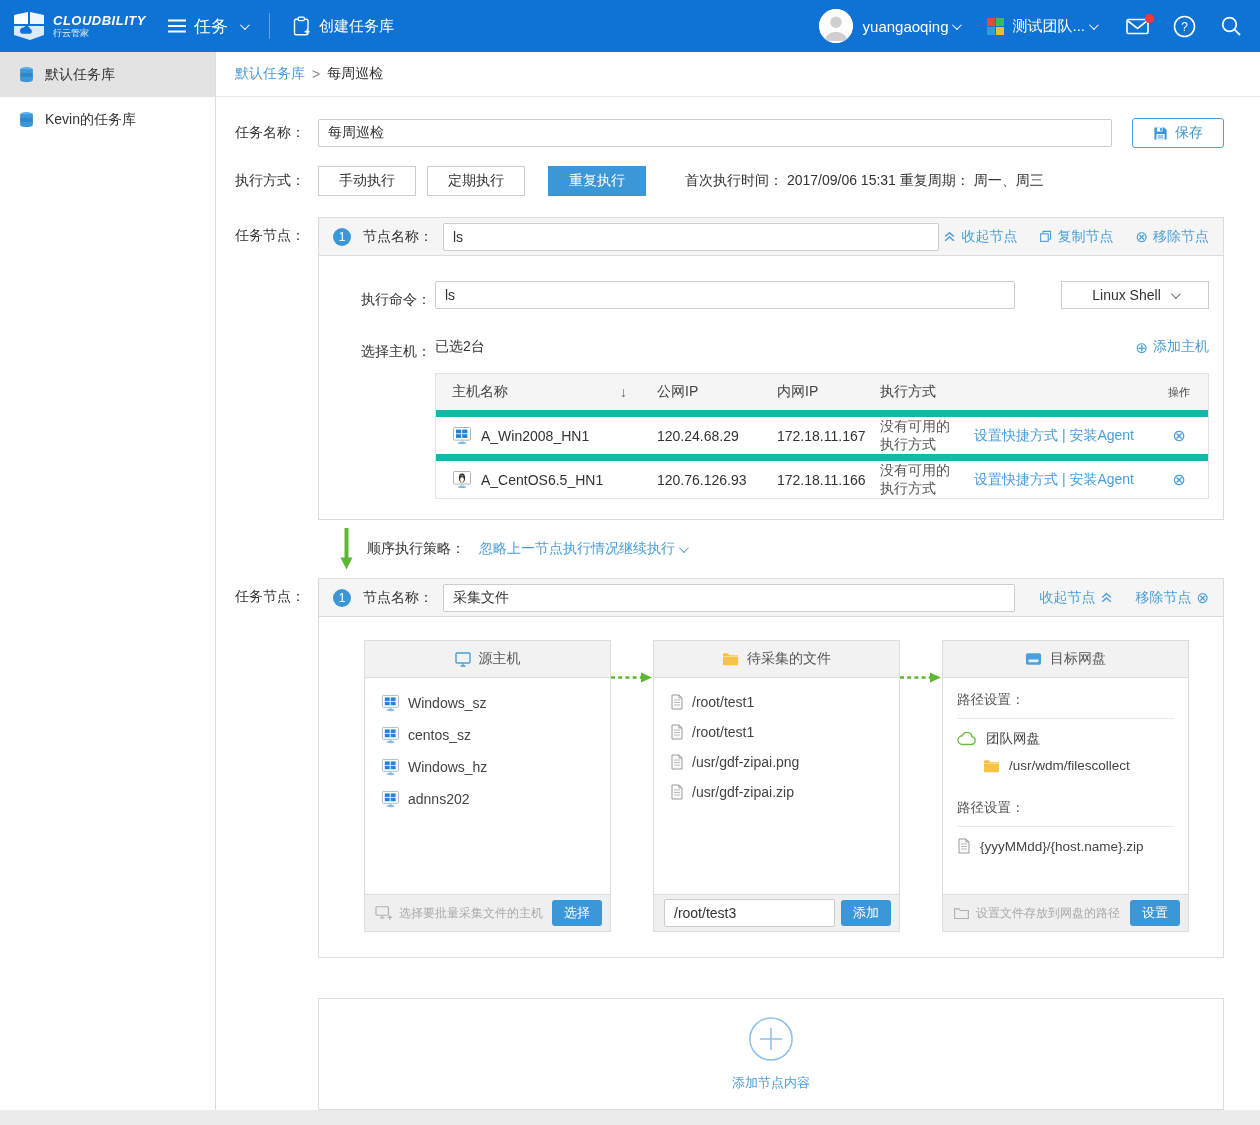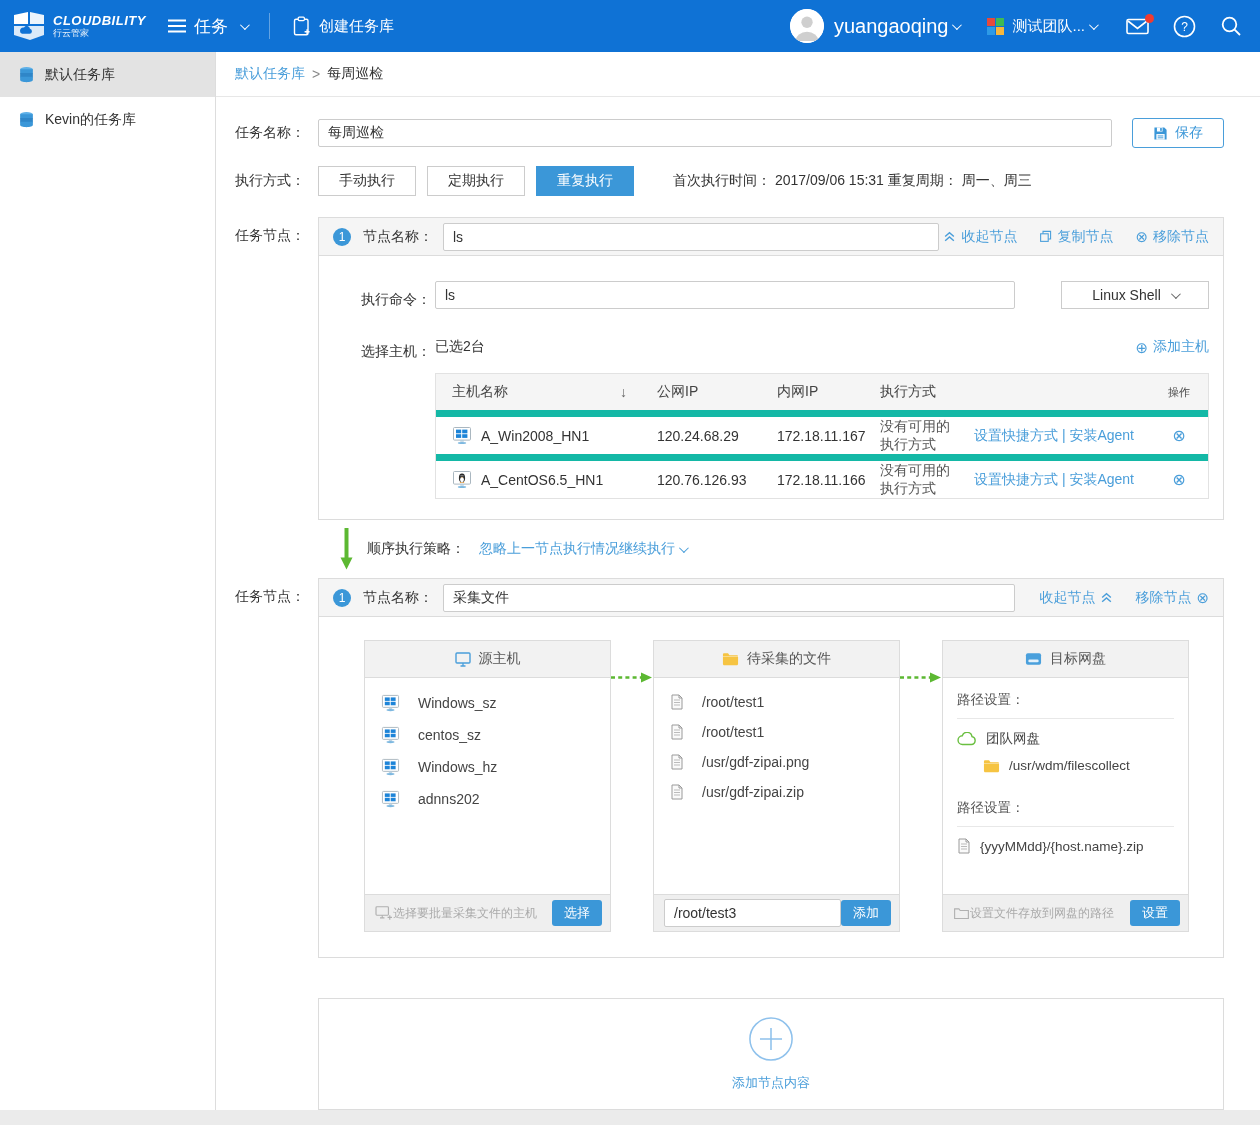--- a/index.html
+++ b/index.html
@@ -16,21 +16,21 @@
   .logo{display:flex; align-items:center; gap:7px; margin-right:22px;}
   .logo-text .t1{font-size:13px; font-weight:bold; font-style:italic; letter-spacing:.5px; line-height:14px;}
   .logo-text .t2{font-size:9px; opacity:.9; line-height:11px;}
   .nav-menu{display:flex; align-items:center; gap:8px; margin-right:22px; cursor:pointer;}
   .nav-menu .label{font-size:17px;}
   .caret{display:inline-block; width:7px; height:7px; border:solid currentColor; border-width:0 1.5px 1.5px 0; transform:rotate(45deg) translateY(-2px); margin-left:4px;}
   .nav-divider{width:1px; height:26px; background:rgba(255,255,255,.35); margin-right:22px;}
   .nav-create{display:flex; align-items:center; gap:8px; cursor:pointer; font-size:15px;}
   .nav-right{margin-left:auto; display:flex; align-items:center;}
   .avatar{width:34px; height:34px; border-radius:50%; overflow:hidden; background:#fff; margin-right:10px;}
-  .username{display:flex; align-items:center; font-size:20px; margin-right:28px; cursor:pointer;}
+  .username{display:flex; align-items:center; font-size:15px; margin-right:28px; cursor:pointer;}
   .teamgrid{width:17px; height:17px; display:grid; grid-template-columns:8px 8px; grid-template-rows:8px 8px; gap:1px; margin-right:8px;}
   .teamgrid i:nth-child(1){background:#e64a3c;} .teamgrid i:nth-child(2){background:#3fba54;}
   .teamgrid i:nth-child(3){background:#2d9ae6;} .teamgrid i:nth-child(4){background:#f6b73c;}
   .teamname{display:flex; align-items:center; font-size:15px; margin-right:30px; cursor:pointer;}
   .nav-icon{position:relative; margin-left:24px; cursor:pointer; display:flex; align-items:center;}
   .red-dot{position:absolute; top:-4px; right:-5px; width:9px; height:9px; border-radius:50%; background:#f13b2f;}
   
   .layout{display:flex; min-height:1048px; background:#fff;}
   .sidebar{width:216px; border-right:1px solid #ddd; flex-shrink:0;}
   .side-item{height:45px; display:flex; align-items:center; gap:10px; padding-left:18px; font-size:14px; cursor:pointer;}
@@ -42,21 +42,21 @@
   .content{padding:21px 36px 0 19px;}
   
   .frow{display:flex; align-items:center;}
   .flabel{width:83px; flex-shrink:0; font-size:14px; color:#333;}
   input[type=text]{border:1px solid #ccc; height:28px; padding:0 9px; font-size:14px; color:#333; outline:none; font-family:inherit; border-radius:2px;}
   .name-input{flex:1;}
   .save-btn{margin-left:20px; width:92px; height:30px; border:1px solid var(--accent,#4a9eda); background:#fff; color:var(--btnblue,#3b97d8);
     display:flex; align-items:center; justify-content:center; gap:7px; font-size:14px; border-radius:3px; cursor:pointer;}
   .mode-row{margin-top:18px;}
   .mode-btn{width:98px; height:30px; border:1px solid #ccc; background:#fff; color:#333; font-size:14px; margin-right:11px; cursor:pointer; font-family:inherit;}
-  .mode-btn.active{background:var(--btnblue,#3b97d8); border-color:var(--btnblue,#3b97d8); color:#fff;}
+  .mode-btn.active{background:var(--btnblue,#3b97d8); border-color:var(--btnblue,#3b97d8); color:#fff;margin-left:12px;}
   .schedule{margin-left:28px; font-size:14px; color:#333;}
   
   .section{display:flex; align-items:flex-start; margin-top:21px;}
   .section .flabel{padding-top:10px;}
   .panel{flex:1; border:1px solid var(--border,#dcdcdc); background:#fff; min-width:0;}
   .panel-head{height:38px; background:var(--panelhead,#f5f5f5); border-bottom:1px solid var(--border,#dcdcdc); display:flex; align-items:center; padding:0 14px;}
   .badge{width:18px; height:18px; border-radius:50%; background:var(--btnblue,#3b97d8); color:#fff; font-size:12px; display:flex; align-items:center; justify-content:center; flex-shrink:0;}
   .node-name-label{margin:0 10px 0 12px; font-size:14px;}
   .head-input1{width:496px; height:26px;}
   .head-input2{flex:1; height:26px; margin-right:24px;}
@@ -85,22 +85,22 @@
   .sort{color:#666; cursor:pointer;}
   
   .strategy{margin:8px 0 8px 105px; height:42px; display:flex; align-items:center; gap:14px;}
   .strategy .lab{font-size:14px;}
   .strategy .val{color:var(--accent,#4a9eda); display:flex; align-items:center; cursor:pointer;justify-content:center;}
   
   .cards{display:flex; padding:23px 47px 25px 45px; align-items:flex-start;}
   .card{width:247px; height:292px; border:1px solid var(--border,#dcdcdc); display:flex; flex-direction:column; flex-shrink:0;}
   .card-head{height:37px; background:#f2f2f2; border-bottom:1px solid var(--border,#dcdcdc); display:flex; align-items:center; justify-content:center; gap:8px; font-size:14px; color:#555; flex-shrink:0;}
   .card-list{flex:1; padding:9px 0; overflow:hidden;}
-  .litem{display:flex; align-items:center; gap:18px; padding:7px 16px; font-size:14px; color:#444; cursor:pointer;}
-  .card-foot{height:37px; background:#efefef; border-top:1px solid var(--border,#dcdcdc); display:flex; align-items:center; padding:0 8px 0 10px; flex-shrink:0;}
+  .litem{display:flex; align-items:center; gap:8px; padding:7px 16px; font-size:14px; color:#444; cursor:pointer;}
+  .card-foot{height:37px; background:#efefef; border-top:1px solid var(--border,#dcdcdc); display:flex; align-items:center; padding:0 8px 0 10px; gap:6px; flex-shrink:0;}
   .foot-hint{color:#aaa; font-size:12px; flex:1; white-space:nowrap; overflow:hidden;}
   .foot-btn{width:50px; height:26px; background:var(--btnblue,#3b97d8); color:#fff; border:none; border-radius:3px; font-size:13px; cursor:pointer; flex-shrink:0; font-family:inherit;}
   .foot-input{flex:1; height:26px; min-width:0; font-size:13px;}
   .card-gap{flex:1; display:flex; justify-content:center; padding-top:32px;}
   .tgt-body{flex:1; padding:13px 14px; font-size:13.5px; color:#555;}
   .tgt-label{margin-bottom:9px;}
   .tgt-div{border-bottom:1px solid #e8e8e8; margin-bottom:11px;}
   .tgt-row{display:flex; align-items:center; gap:9px; margin-bottom:10px; color:#444;}
   .tgt-row.indent{margin-left:26px;}
   .tgt-label2{margin-top:26px;}

